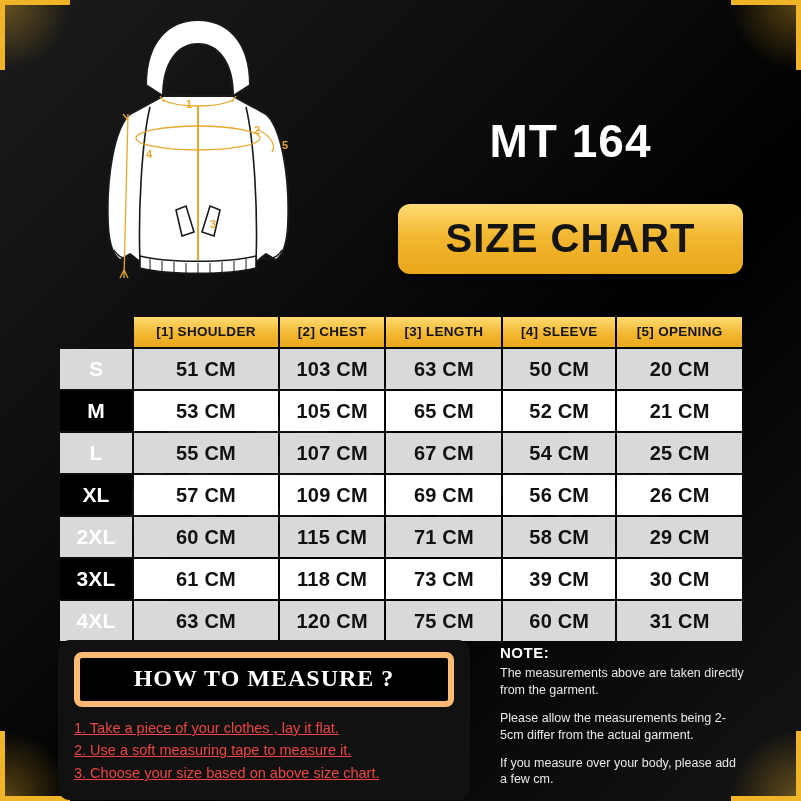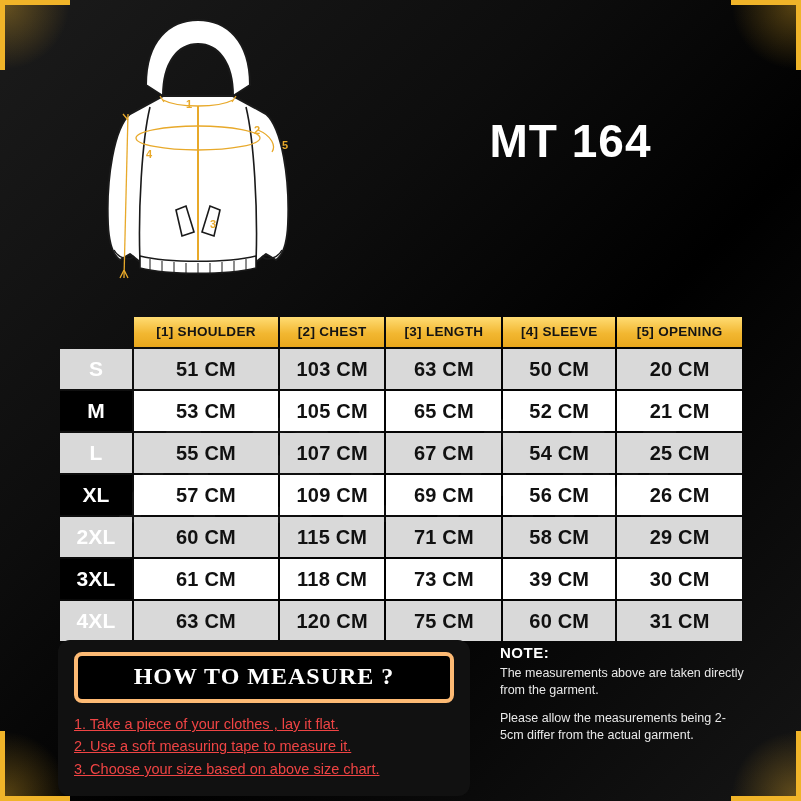--- a/index.html
+++ b/index.html
@@ -139,21 +139,21 @@
     gap: 22px;
   }
   .how-box {
     width: 412px;
     background: #111111;
     border-radius: 12px;
     padding: 12px 16px 16px;
   }
   .how-title-pill {
     background: #000;
-    border: 4px solid #fdba74;
+    border: 6px solid #fdba74;
     border-radius: 8px;
     padding: 7px 0 9px;
     text-align: center;
     margin-bottom: 10px;
   }
   .how-title-pill span {
     color: #ffffff;
     font-size: 24px;
     font-weight: 700;
     letter-spacing: 1px;
@@ -261,20 +261,23 @@
         <text class="dim-num" x="128" y="98">1</text>
         <text class="dim-num" x="196" y="124">2</text>
         <text class="dim-num" x="152" y="218">3</text>
         <text class="dim-num" x="88" y="148">4</text>
         <text class="dim-num" x="224" y="139">5</text>
       </svg>
     </div>
 
     <div class="title-block">
       <div class="model-code">MT 164</div>
+      <div class="size-chart-badge">
+        <span>SIZE CHART</span>
+      </div>
     </div>
   </div>
 
   <div class="table-wrap">
     <table>
       <colgroup>
         <col class="c-size">
           <col class="c-val">
           <col class="c-val">
           <col class="c-val">
@@ -360,16 +363,17 @@
       <ul class="how-list">
         <li>1. Take a piece of your clothes , lay it flat.</li>
         <li>2. Use a soft measuring tape to measure it.</li>
         <li>3. Choose your size based on above size chart.</li>
       </ul>
     </div>
     <div class="note">
       <div class="note-title">NOTE:</div>
       <p>The measurements above are taken directly from the garment.</p>
       <p>Please allow the measurements being 2-5cm differ from the actual garment.</p>
+      <p>If you measure over your body, please add a few cm.</p>
     </div>
   </div>
 
 </div>
 
 </body></html>

